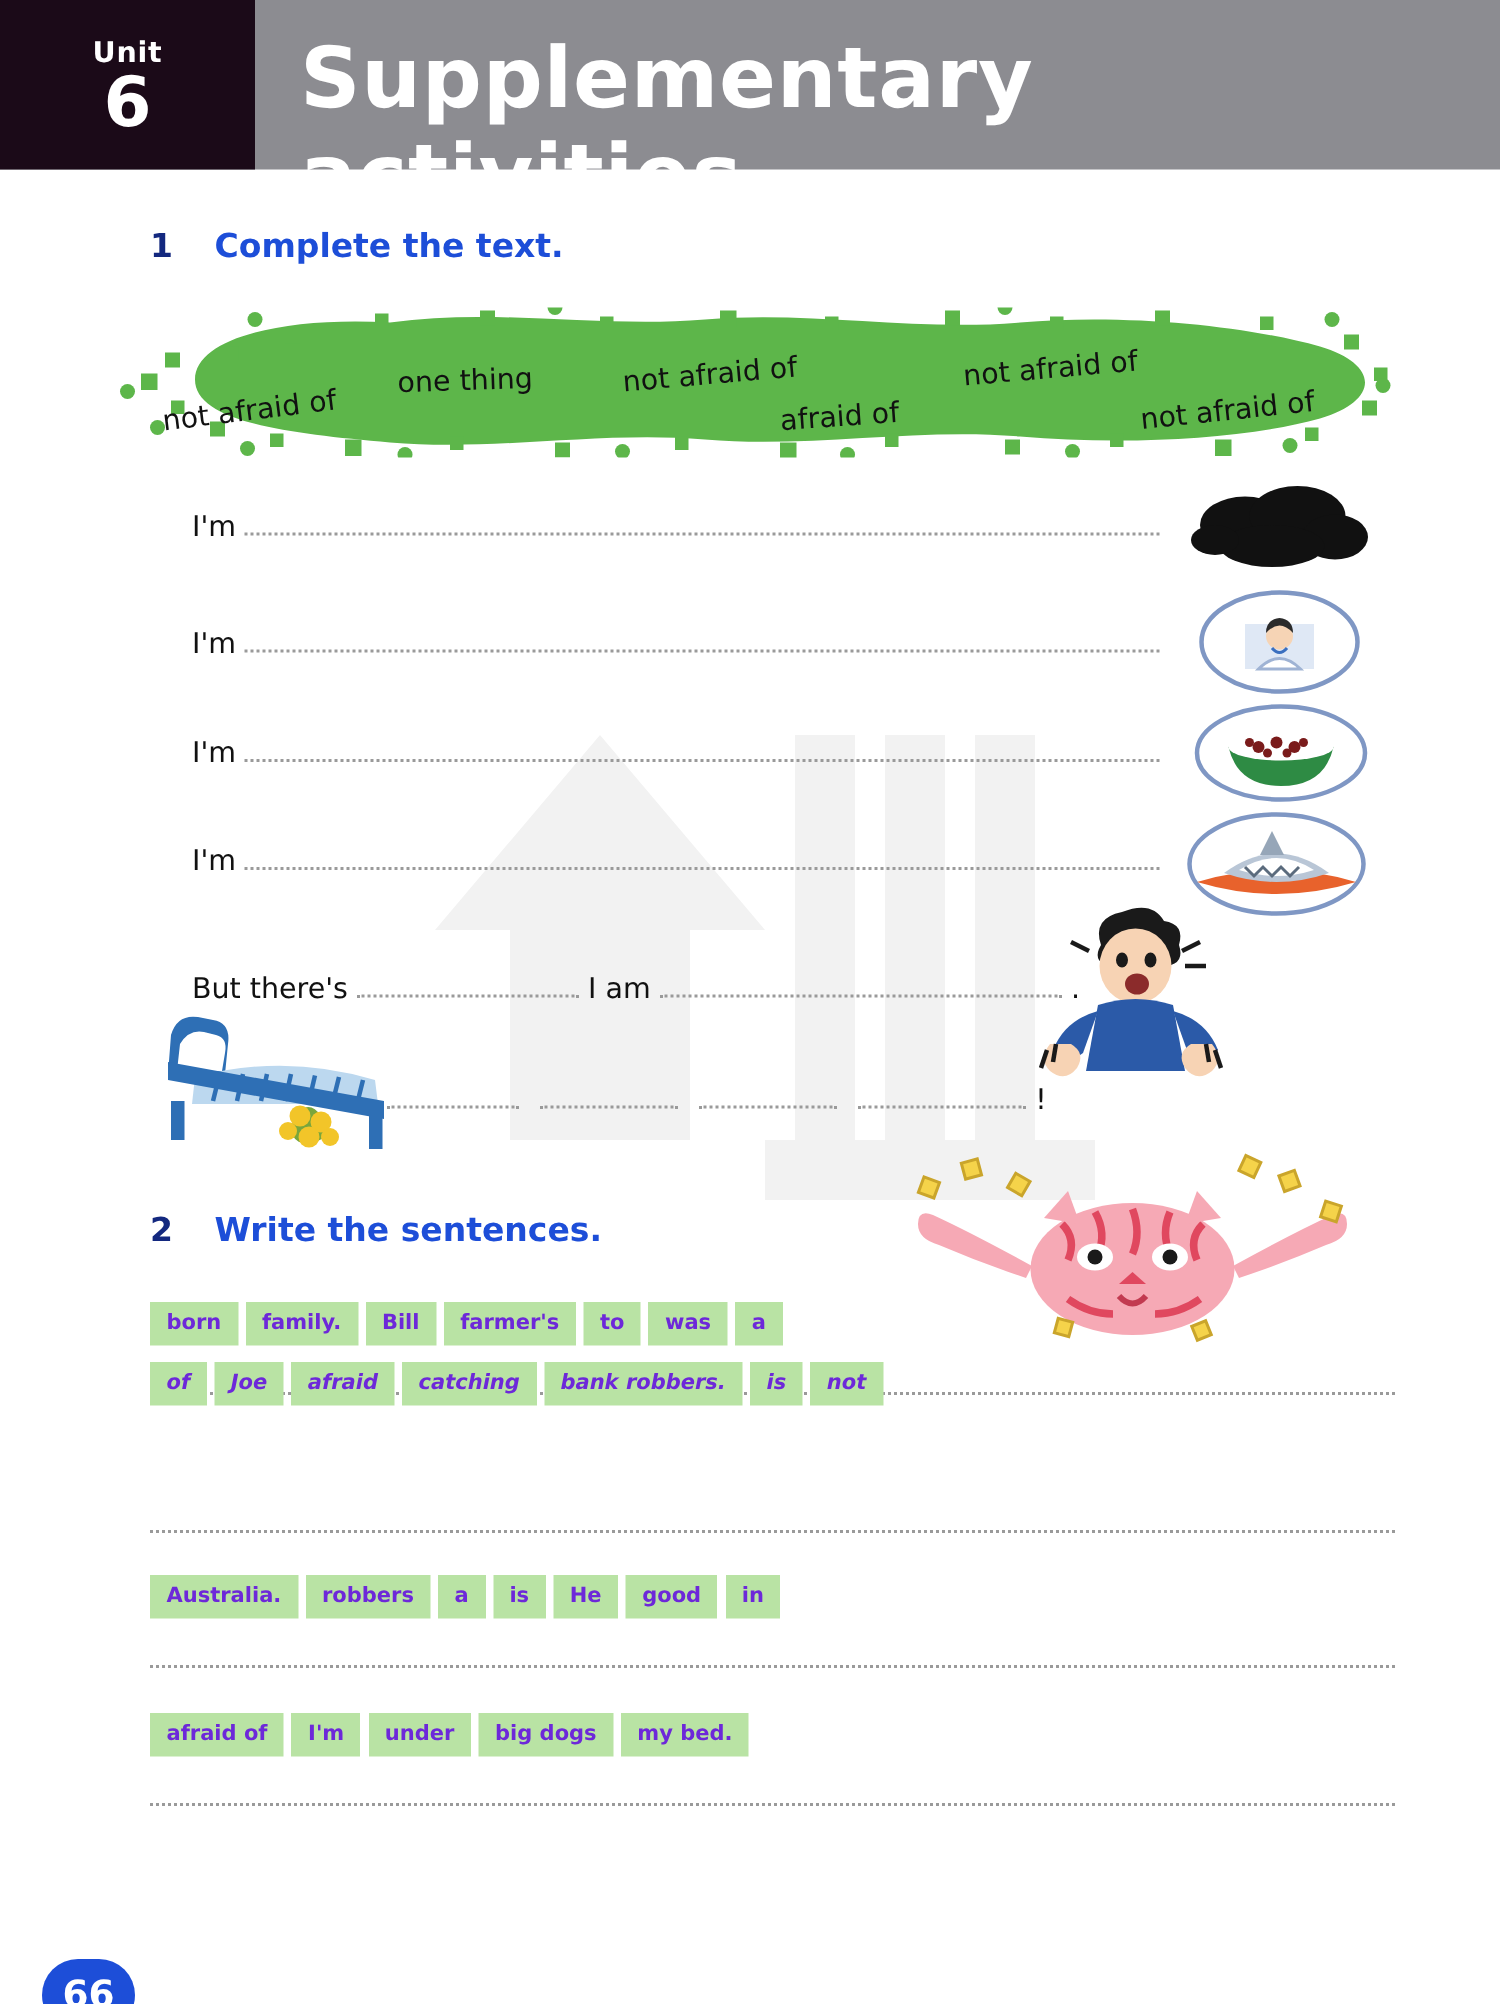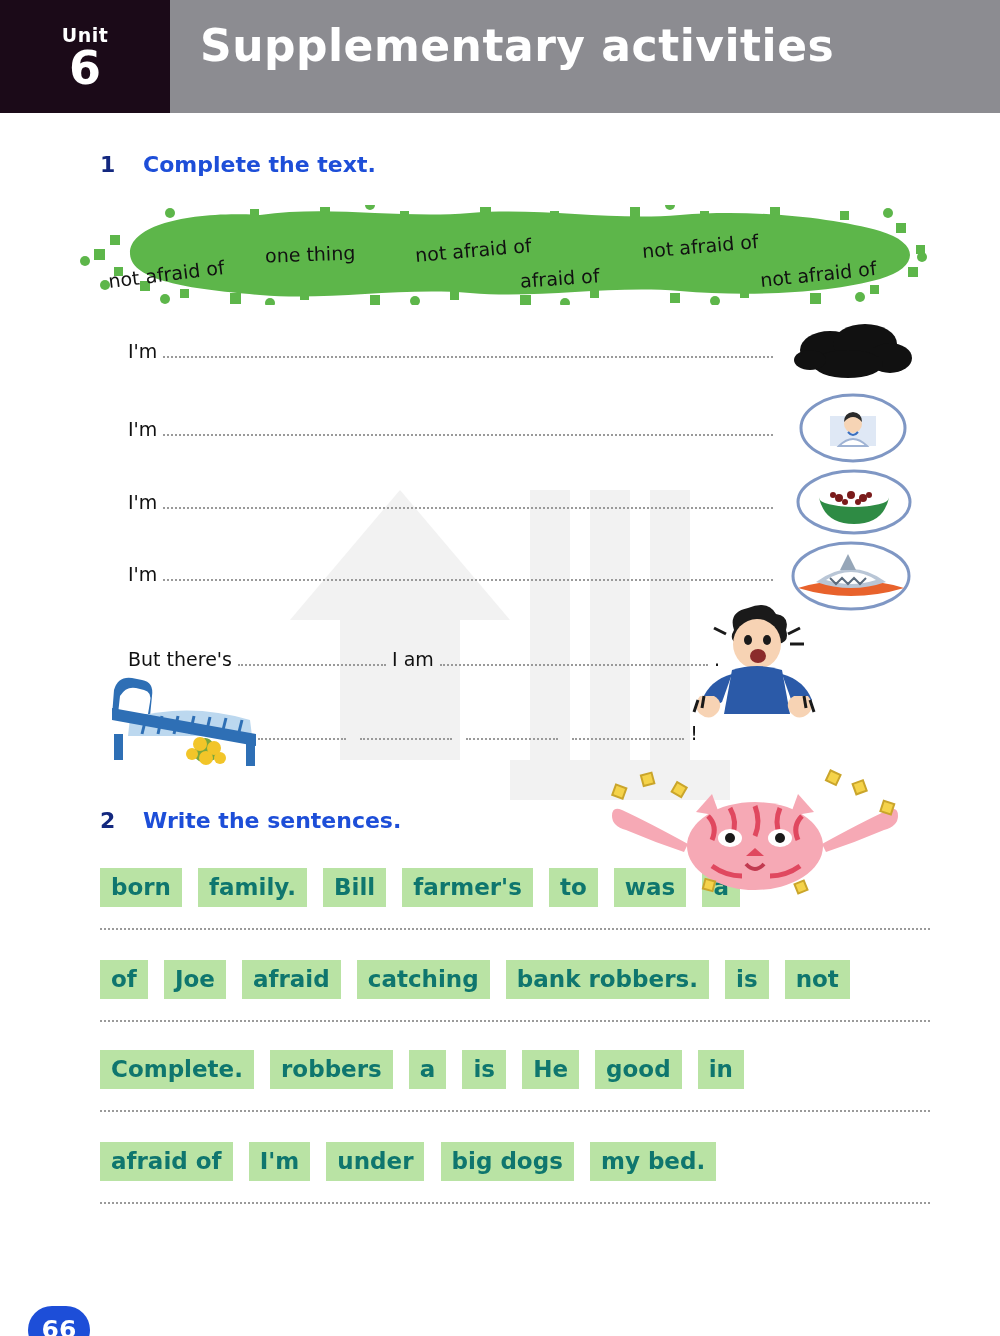--- a/index.html
+++ b/index.html
@@ -57,21 +57,21 @@
     left: 0; top: 41px;
     width: 170px;
     font-size: 46px;
     font-weight: bold;
     font-family: "DejaVu Sans", sans-serif;
   }
   .header-title {
     position: absolute;
     left: 200px; top: 20px;
     width: 780px;
-    font-size: 44px;
+    font-size: 56px;
     font-weight: bold;
     color: #ffffff;
     font-family: "DejaVu Sans", sans-serif;
     letter-spacing: 0.5px;
   }
 
   
   .ex-num {
     position: absolute;
     font-size: 22px;
@@ -115,26 +115,25 @@
     display: inline-block;
     border-bottom: 2.5px dotted #9a9a9a;
     height: 14px;
     vertical-align: baseline;
   }
 
   
   .tile {
     display: inline-block;
     background: #b9e3a4;
-    color: #0f766e;
-    font-size: 23px;
+    color: #6d28d9;
+    font-size: 14px;
     font-weight: bold;
     font-family: "DejaVu Sans", sans-serif;
     padding: 6px 11px 7px 11px;
-    margin-right: 11px;
     white-space: nowrap;
   }
   .tile-row {
     position: absolute;
     left: 100px;
     width: 840px;
     white-space: nowrap;
   }
   .answer-line {
     position: absolute;
@@ -432,33 +431,33 @@
   <span class="tile">born</span>
   <span class="tile">family.</span>
   <span class="tile">Bill</span>
   <span class="tile">farmer's</span>
   <span class="tile">to</span>
   <span class="tile">was</span>
   <span class="tile">a</span>
 </div>
 <div class="answer-line" style="top:928px;"></div>
 
-<div class="tile-row" style="top:960px;">
+<div class="tile-row" style="top:908px;font-style:italic;">
   <span class="tile">of</span>
   <span class="tile">Joe</span>
   <span class="tile">afraid</span>
   <span class="tile">catching</span>
   <span class="tile">bank robbers.</span>
   <span class="tile">is</span>
   <span class="tile">not</span>
 </div>
 <div class="answer-line" style="top:1020px;"></div>
 
 <div class="tile-row" style="top:1050px;">
-  <span class="tile">Complete.</span>
+  <span class="tile">Australia.</span>
   <span class="tile">robbers</span>
   <span class="tile">a</span>
   <span class="tile">is</span>
   <span class="tile">He</span>
   <span class="tile">good</span>
   <span class="tile">in</span>
 </div>
 <div class="answer-line" style="top:1110px;"></div>
 
 <div class="tile-row" style="top:1142px;">

